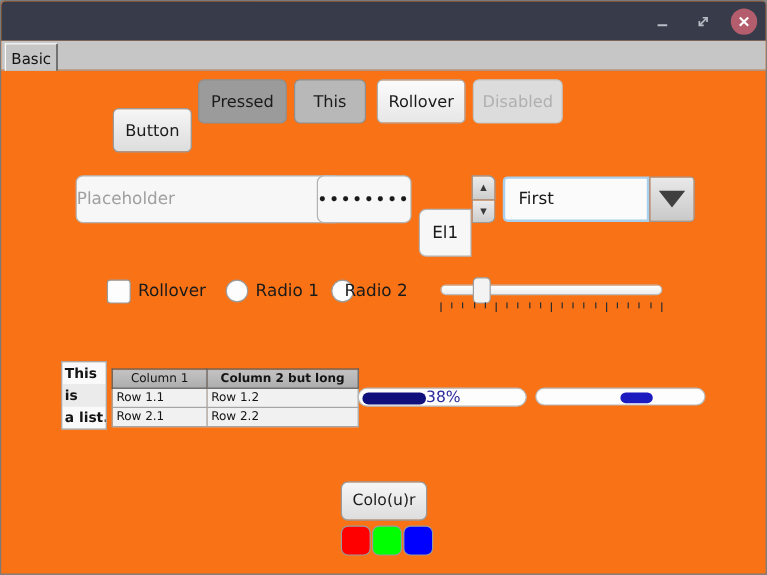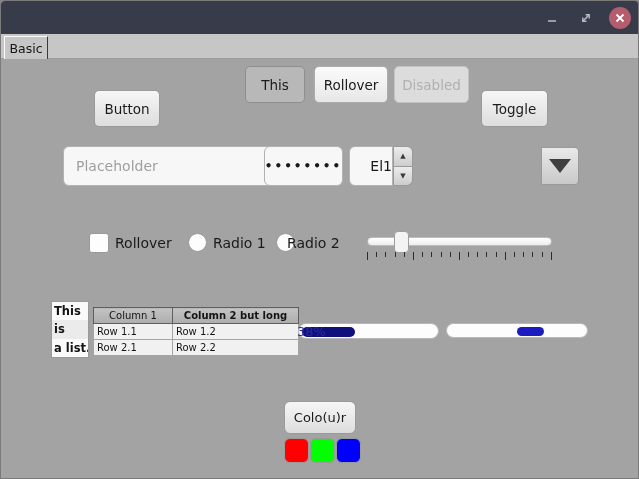--- a/index.html
+++ b/index.html
@@ -1,18 +1,18 @@
 <!DOCTYPE html>
 <html><head>
 <meta charset="utf-8">
 <style>
   html,body{margin:0;padding:0;background:#888;}
   .window{
     position:relative;width:639px;height:479px;
-    background:#a3a3a3;overflow:hidden;
+    background:#f97316;overflow:hidden;
     font-family:"DejaVu Sans","Liberation Sans",sans-serif;
     border:1px solid #7a7a7a;box-sizing:border-box;
     border-radius:4px 4px 0 0;
   }
   
   .titlebar{
     position:absolute;left:0;top:0;width:639px;height:33px;
     background:#383c4a;border-radius:4px 4px 0 0;
     display:flex;align-items:center;justify-content:flex-end;
     gap:12px;padding-right:9px;box-sizing:border-box;
@@ -142,49 +142,52 @@
 
   <div class="tabbar"></div>
   <div class="divider"></div>
   <div class="tab">
     <span>Basic</span>
   </div>
 
   <div class="btn btn-normal" style="left:93px;width:66px;">
       <span>Button</span>
     </div>
+  <div class="btn btn-pressed" style="left:164px;width:74px;">
+      <span>Pressed</span>
+    </div>
   <div class="btn btn-armed" style="left:244px;width:60px;">
       <span>This</span>
     </div>
   <div class="btn btn-disabled" style="left:393px;width:75px;">
       <span>Disabled</span>
     </div>
   <div class="btn btn-rollover" style="left:313px;width:74px;">
       <span>Rollover</span>
     </div>
-  <div class="btn btn-normal" style="left:480px;width:67px;">
-      <span>Toggle</span>
-    </div>
-
-  <div class="field" style="left:62px;width:222px;padding-left:12px;">
+
+  <div class="field" style="left:62px;width:222px;">
     <span class="placeholder-text">Placeholder</span>
   </div>
   <div class="field" style="left:263px;width:79px;justify-content:center;font-size:12px;letter-spacing:2px;font-weight:bold;">
     <span>••••••••</span>
   </div>
-  <div class="field" style="left:348px;width:44px;justify-content:flex-end;border-radius:6px 0 0 6px;">
+  <div class="field" style="left:348px;width:44px;justify-content:center;border-radius:6px 0 0 6px;margin-top:28px;">
     <span>El1</span>
   </div>
   <div class="spinner-arrows">
     <div class="spin-btn spin-up">
         <span>▲</span>
       </div>
     <div class="spin-btn spin-down">
         <span>▼</span>
       </div>
+  </div>
+  <div class="combo-text">
+    <span>First</span>
   </div>
   <div class="combo-btn">
     <div class="combo-arrow"></div>
   </div>
 
   <div class="checkbox"></div>
   <div class="choice-label" style="left:114px;">Rollover</div>
   <div class="radio" style="left:187px;"></div>
   <div class="choice-label" style="left:212px;">Radio 1</div>
   <div class="radio" style="left:275px;"></div>
@@ -234,21 +237,21 @@
     <tr>
       <td>Row 2.1</td>
       <td>Row 2.2</td>
     </tr>
   </tbody>
     </table>
   <div class="progress">
     <div class="progress-fill" style="width: 38%;"></div>
   </div>
   <div class="progress-label">
-    <span style="">38%</span>
+    <span style="margin-left:58px;">38%</span>
   </div>
   <div class="indeterminate">
     <div class="indeterminate-pill" style="left: 50%; width: 19%;"></div>
   </div>
 
   <div class="color-btn">
     <span>Colo(u)r</span>
   </div>
   <div class="swatch swatch-red"></div>
   <div class="swatch swatch-green"></div>

